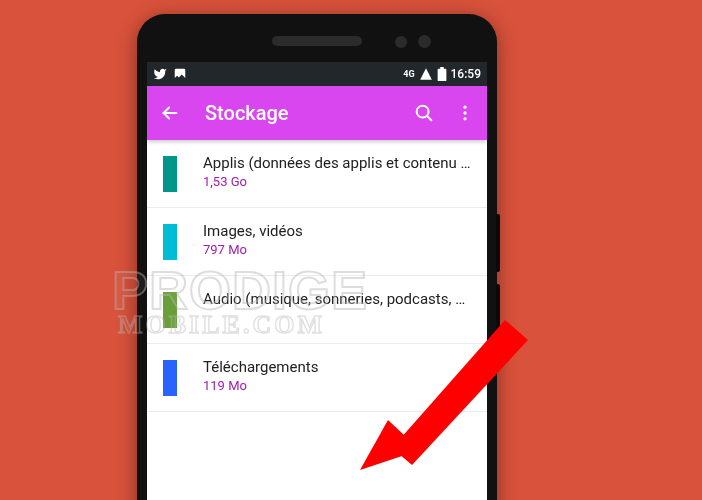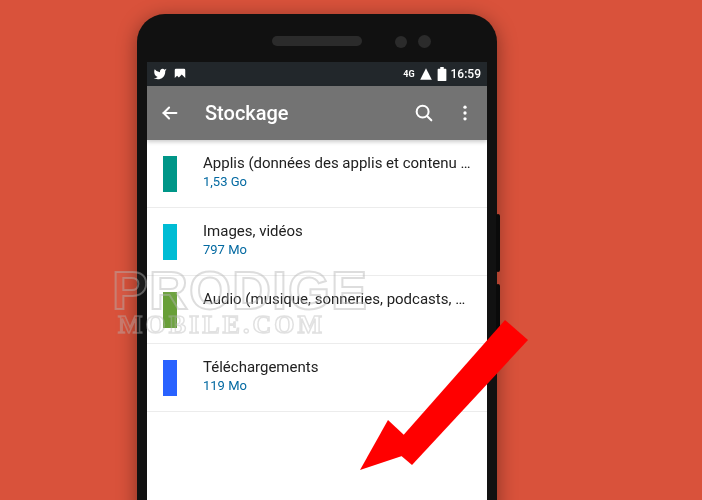--- a/index.html
+++ b/index.html
@@ -70,21 +70,21 @@
     display: flex;
     align-items: center;
     padding: 0 6px;
     font-size: 12px;
     font-weight: 500;
   }
   .statusbar .left { display: flex; gap: 6px; align-items: center; }
   .statusbar .right { margin-left: auto; display: flex; gap: 4px; align-items: center; }
   .appbar {
     height: 54px;
-    background: #737373;
+    background: #d946ef;
     color: #fff;
     display: flex;
     align-items: center;
     padding: 0 12px;
     box-shadow: 0 2px 4px rgba(0,0,0,.2);
     position: relative;
     z-index: 2;
   }
   .appbar-title {
     font-size: 20px;
@@ -115,21 +115,21 @@
   }
   .row-title {
     font-size: 15px;
     color: #212121;
     white-space: nowrap;
     overflow: hidden;
     text-overflow: ellipsis;
   }
   .row-sub {
     font-size: 13px;
-    color: #0369a1;
+    color: #a21caf;
     margin-top: 2px;
   }
   .icon-btn { background: none; border: none; color: #fff; cursor: pointer; display: flex; align-items: center; }
   svg { display: block; }
   
   .watermark {
     position: absolute;
     left: 112px;
     top: 268px;
     font-family: Impact, "Arial Black", sans-serif;

